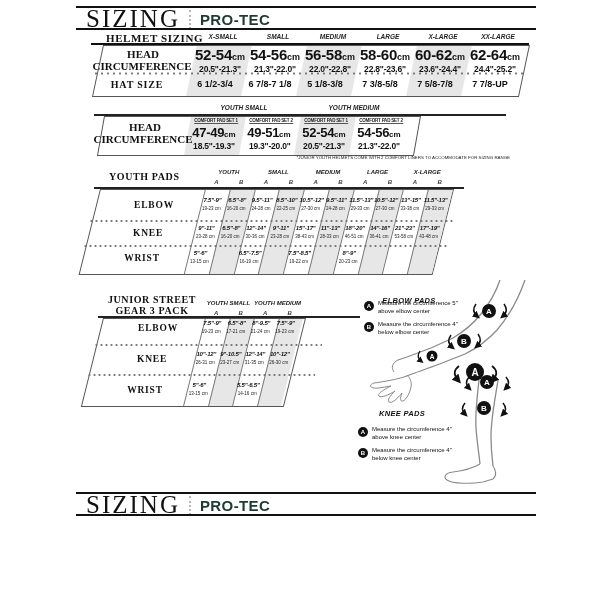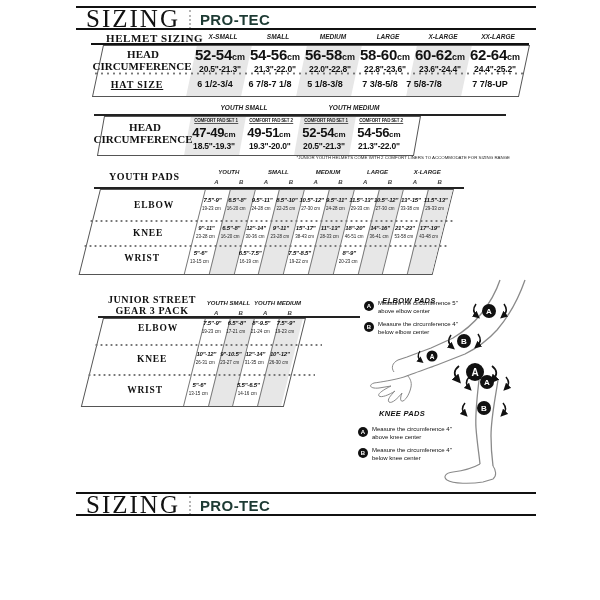--- a/index.html
+++ b/index.html
@@ -148,26 +148,26 @@
     </div>
     <div class="cellblock" style="position: absolute; left: 434px; top: 47px;">
       <div><span class="hcm">60-62</span><span class="hunit">cm</span></div>
       <div class="hin">23.6"-24.4"</div>
     </div>
     <div class="cellblock" style="position: absolute; left: 489px; top: 47px;">
       <div><span class="hcm">62-64</span><span class="hunit">cm</span></div>
       <div class="hin">24.4"-25.2"</div>
     </div>
     <div class="dotted" style="position: absolute; left: 87px; top: 72px; width: 430px;"></div>
-    <div class="rowlabel" style="position: absolute; left: 131px; top: 79px; font-size: 10px; text-decoration: underline;">HAT SIZE</div>
+    <div class="rowlabel" style="position: absolute; left: 131px; top: 79px; font-size: 10px;">HAT SIZE</div>
     <div class="hat-val" style="position: absolute; left: 209px; top: 79px;">6 1/2-3/4</div>
     <div class="hat-val" style="position: absolute; left: 264px; top: 79px;">6 7/8-7 1/8</div>
     <div class="hat-val" style="position: absolute; left: 319px; top: 79px;">5 1/8-3/8</div>
     <div class="hat-val" style="position: absolute; left: 374px; top: 79px;">7 3/8-5/8</div>
-    <div class="hat-val" style="position: absolute; left: 418px; top: 79px;">7 5/8-7/8</div>
+    <div class="hat-val" style="position: absolute; left: 429px; top: 79px;">7 5/8-7/8</div>
     <div class="hat-val" style="position: absolute; left: 484px; top: 79px;">7 7/8-UP</div>
     <div class="col-head" style="position: absolute; left: 238px; top: 104px;">YOUTH SMALL</div>
     <div class="col-head" style="position: absolute; left: 348px; top: 104px;">YOUTH MEDIUM</div>
     <div class="skewbg" style="position: absolute; left: 98px; top: 116px; width: 315px; height: 38px; transform: skewX(-10deg);">
       <div class="stripe" style="position: absolute; left: 85.5px; width: 55px;"></div>
       <div class="stripe" style="position: absolute; left: 195.5px; width: 55px;"></div>
     </div>
     <div class="serif-lab" style="position: absolute; left: 139px; top: 122px;">HEAD</div>
     <div class="serif-lab" style="position: absolute; left: 137px; top: 134px;">CIRCUMFERENCE</div>
     <div class="padset" style="position: absolute; left: 210px; top: 118px;">COMFORT PAD SET 1</div>

